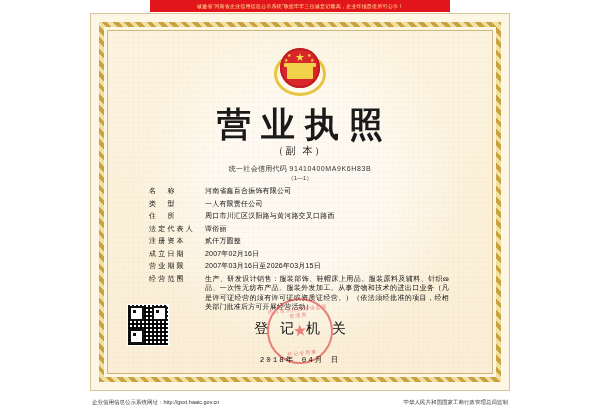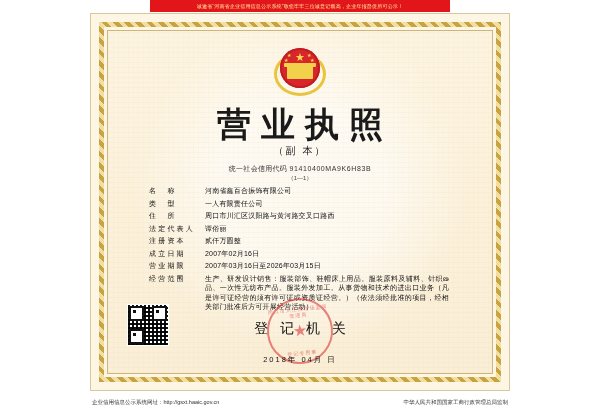--- a/index.html
+++ b/index.html
@@ -267,20 +267,21 @@
   }
   .issue-date {
     position: absolute;
     left: 0;
     right: 0;
     bottom: 25px;
     text-align: center;
     font-size: 7.5px;
     letter-spacing: 2px;
     color: #111;
+    font-family: Liberation Mono, monospace;
   }
   .seal {
     position: absolute;
     left: 50%;
     bottom: 26px;
     transform: translateX(-50%) rotate(-6deg);
     width: 62px;
     height: 62px;
     border: 2px solid #d8262b;
     border-radius: 50%;

